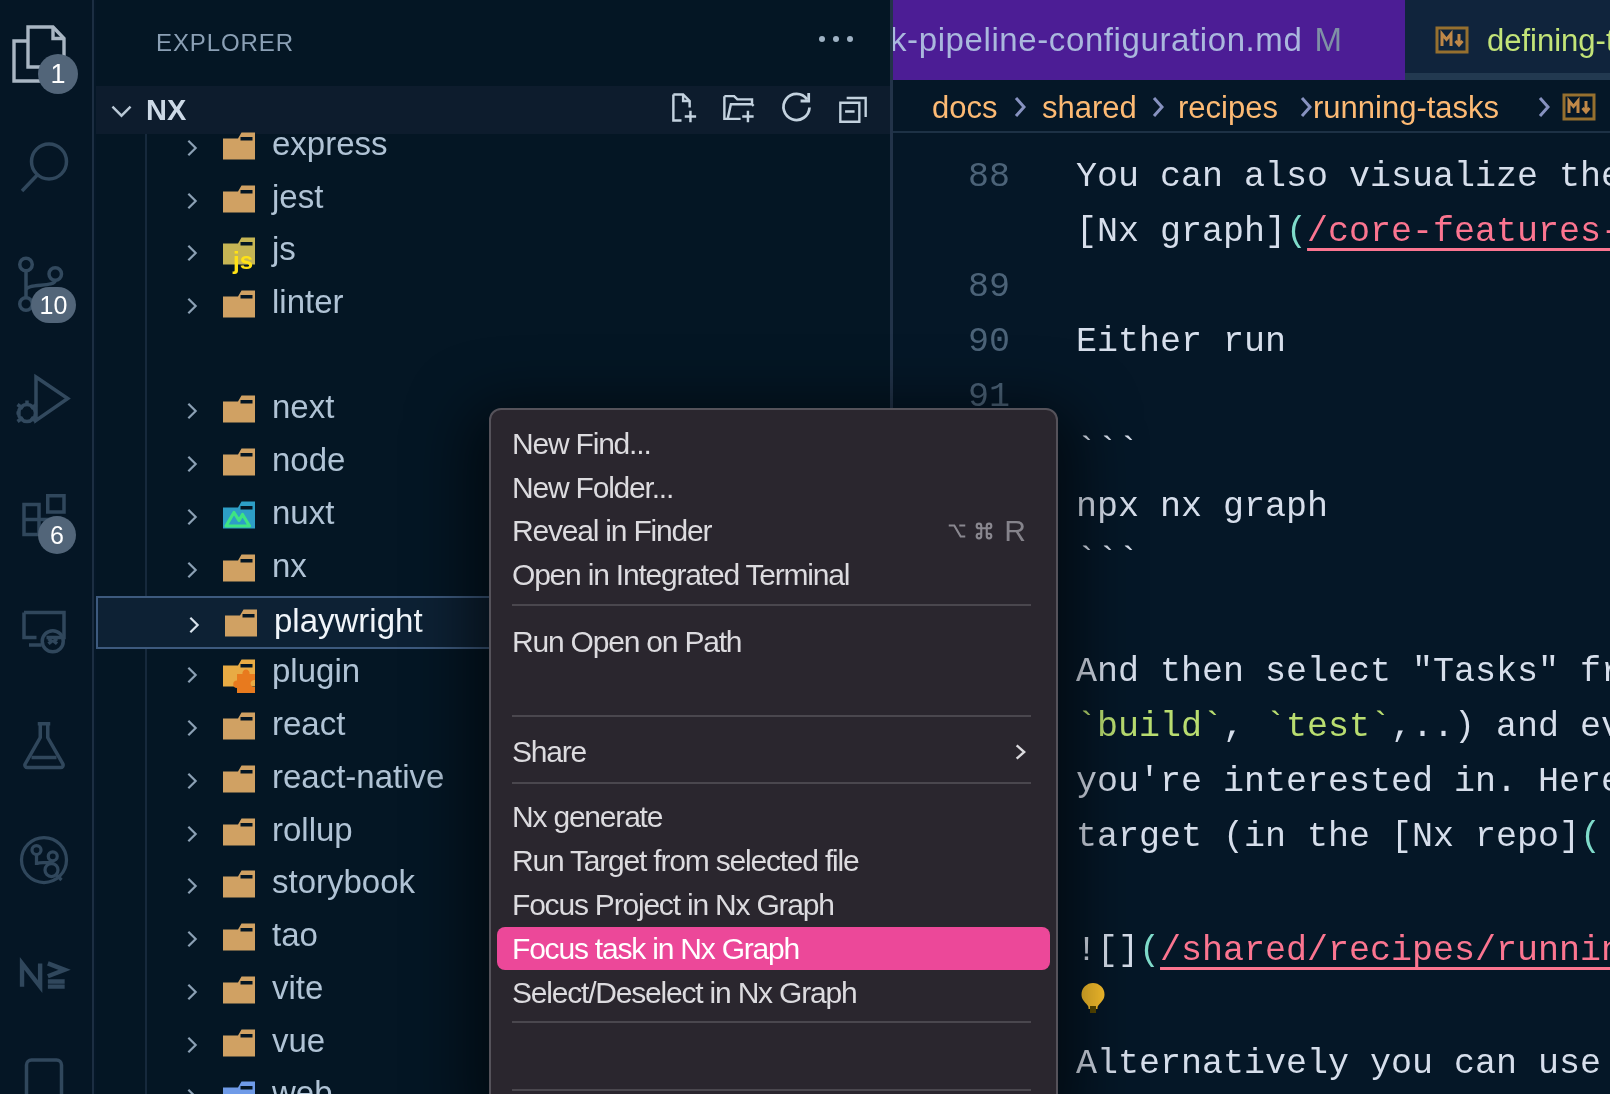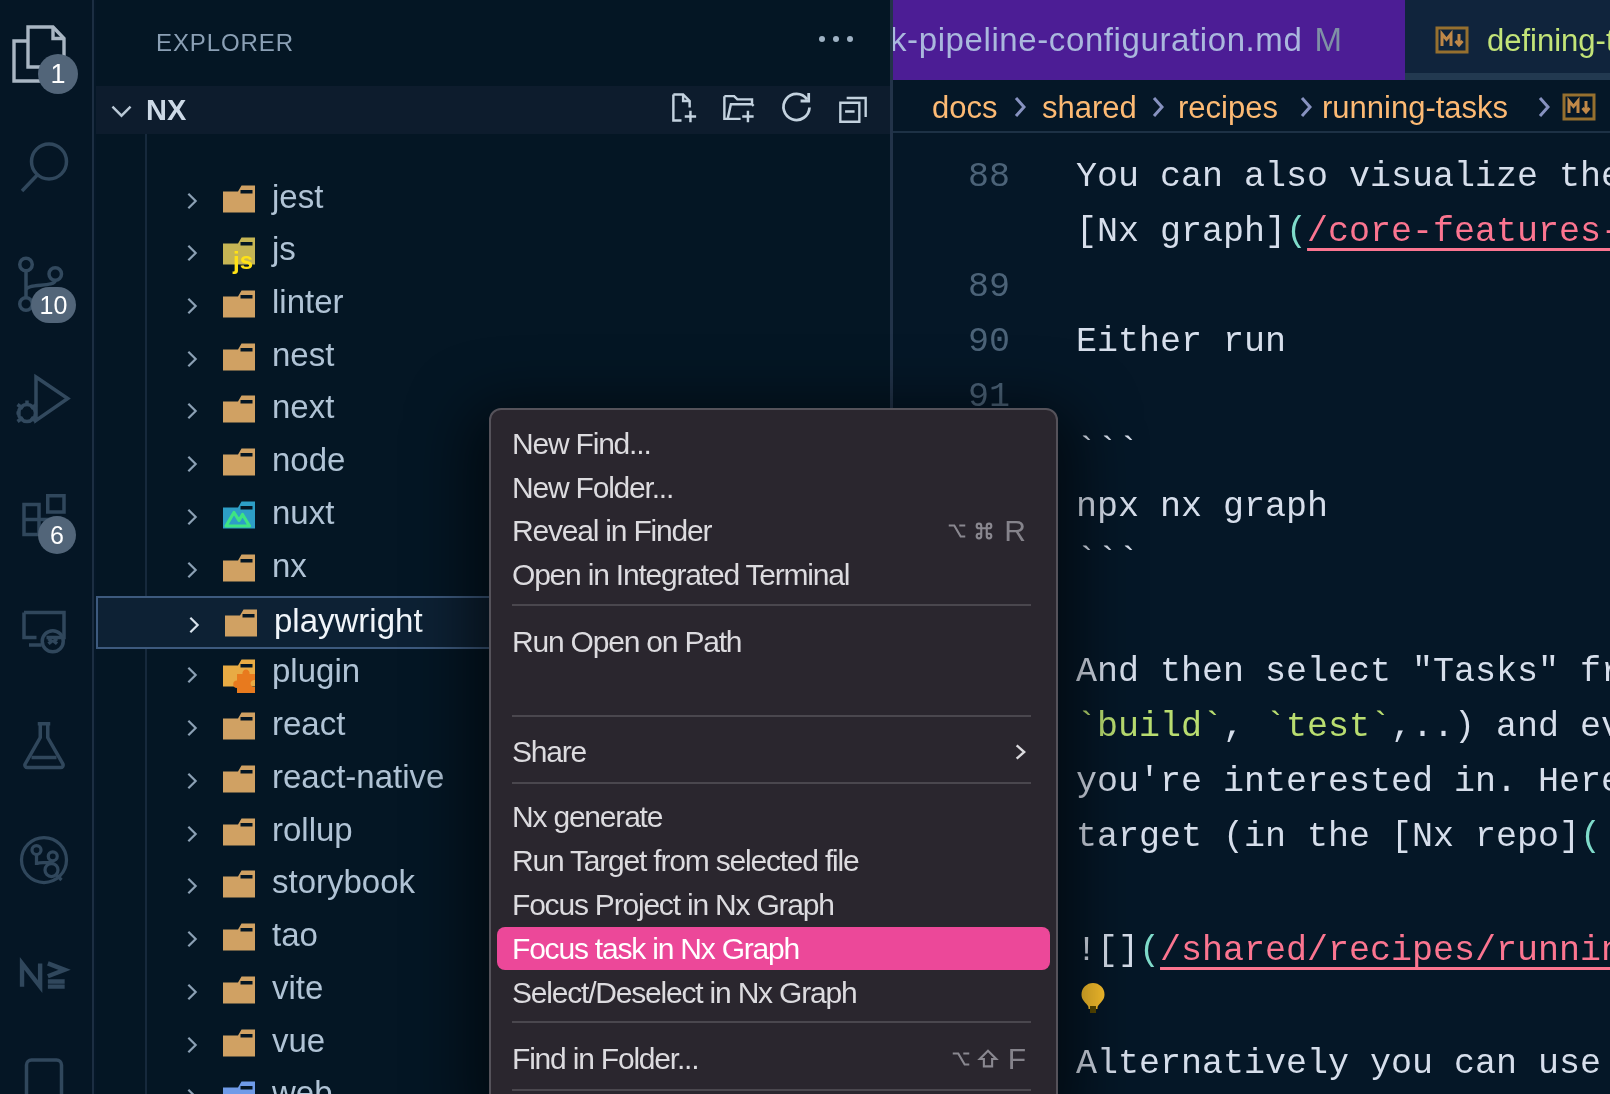--- a/index.html
+++ b/index.html
@@ -132,20 +132,30 @@
       </svg>
     <svg style="position:absolute;left:681px;top:2px;width:39px;height:39px" viewBox="0 0 24 24" fill="none" stroke="#c3d2df" stroke-width="1.7">
         <path d="M18.5 7 A8 8 0 1 0 20 12"></path>
         <path d="M19.5 3 V8 H14.5"></path>
       </svg>
     <svg style="position:absolute;left:738px;top:2px;width:38px;height:39px" viewBox="0 0 24 24" fill="none" stroke="#c3d2df" stroke-width="1.5">
         <path d="M8 6 H20 V18 M16 9 H4 V21 H16 Z M7 14.5 H13"></path>
       </svg>
   </div>
   <div id="indentguide"></div>
+  <div class="treerow" style="top:121px">
+      <svg class="chev" viewBox="0 0 24 24" fill="none" stroke="#8ba0b4" stroke-width="2.4">
+        <path d="M8 4 L16 12 L8 20"></path>
+      </svg>
+      <svg class="ficon" viewBox="0 0 34 30">
+        <path fill="#d0a163" d="M1 7.5 H16 L19.5 1.5 H33 V28.5 H1 Z"></path>
+        <rect x="18.5" y="6" width="12" height="3.5" fill="#041624"></rect>
+      </svg>
+      <span class="flabel">express</span>
+    </div>
   <div class="treerow" style="top:174px">
       <svg class="chev" viewBox="0 0 24 24" fill="none" stroke="#8ba0b4" stroke-width="2.4">
         <path d="M8 4 L16 12 L8 20"></path>
       </svg>
       <svg class="ficon" viewBox="0 0 34 30">
         <path fill="#d0a163" d="M1 7.5 H16 L19.5 1.5 H33 V28.5 H1 Z"></path>
         <rect x="18.5" y="6" width="12" height="3.5" fill="#041624"></rect>
       </svg>
       <span class="flabel">jest</span>
     </div>
@@ -162,30 +172,20 @@
     </div>
   <div class="treerow" style="top:279px">
       <svg class="chev" viewBox="0 0 24 24" fill="none" stroke="#8ba0b4" stroke-width="2.4">
         <path d="M8 4 L16 12 L8 20"></path>
       </svg>
       <svg class="ficon" viewBox="0 0 34 30">
         <path fill="#d0a163" d="M1 7.5 H16 L19.5 1.5 H33 V28.5 H1 Z"></path>
         <rect x="18.5" y="6" width="12" height="3.5" fill="#041624"></rect>
       </svg>
       <span class="flabel">linter</span>
-    </div>
-  <div class="treerow" style="top:332px">
-      <svg class="chev" viewBox="0 0 24 24" fill="none" stroke="#8ba0b4" stroke-width="2.4">
-        <path d="M8 4 L16 12 L8 20"></path>
-      </svg>
-      <svg class="ficon" viewBox="0 0 34 30">
-        <path fill="#d0a163" d="M1 7.5 H16 L19.5 1.5 H33 V28.5 H1 Z"></path>
-        <rect x="18.5" y="6" width="12" height="3.5" fill="#041624"></rect>
-      </svg>
-      <span class="flabel">nest</span>
     </div>
   <div class="treerow" style="top:384px">
       <svg class="chev" viewBox="0 0 24 24" fill="none" stroke="#8ba0b4" stroke-width="2.4">
         <path d="M8 4 L16 12 L8 20"></path>
       </svg>
       <svg class="ficon" viewBox="0 0 34 30">
         <path fill="#d0a163" d="M1 7.5 H16 L19.5 1.5 H33 V28.5 H1 Z"></path>
         <rect x="18.5" y="6" width="12" height="3.5" fill="#041624"></rect>
       </svg>
       <span class="flabel">next</span>
@@ -343,21 +343,21 @@
       <path d="M3 4 L11 13 L3 22" fill="none" stroke="#8792c0" stroke-width="3"></path>
     </svg>
   <div class="bc" style="left:149px">shared</div>
   <svg class="bcsvg" style="left:258px" viewBox="0 0 14 26">
       <path d="M3 4 L11 13 L3 22" fill="none" stroke="#8792c0" stroke-width="3"></path>
     </svg>
   <div class="bc" style="left:285px">recipes</div>
   <svg class="bcsvg" style="left:406px" viewBox="0 0 14 26">
       <path d="M3 4 L11 13 L3 22" fill="none" stroke="#8792c0" stroke-width="3"></path>
     </svg>
-  <div class="bc" style="left:429px">running-tasks</div>
+  <div class="bc" style="left:420px">running-tasks</div>
   <svg class="bcsvg" style="left:644px" viewBox="0 0 14 26">
       <path d="M3 4 L11 13 L3 22" fill="none" stroke="#8792c0" stroke-width="3"></path>
     </svg>
   <svg style="position:absolute;left:669px;top:91px;width:34px;height:32px" viewBox="0 0 34 32">
 <rect x="2" y="4" width="30" height="24" fill="none" stroke="#96702f" stroke-width="3"></rect>
 <path d="M7 22 V10 L11.5 15.5 L16 10 V22" fill="none" stroke="#c08848" stroke-width="3"></path>
 <path d="M24 10 V20 M20.5 17 L24 21 L27.5 17" fill="none" stroke="#c08848" stroke-width="3"></path>
 </svg>
 
   <div class="ln" style="top:150px">88</div>
@@ -405,24 +405,14 @@
     <svg class="marrow" viewBox="0 0 24 24" fill="none" stroke="#dcdbdf" stroke-width="2.9">
         <path d="M8 4 L17 12 L8 20"></path>
       </svg></div>
   <div class="msep" style="top:372px"></div>
   <div class="mi" style="top:385px">Nx generate</div>
   <div class="mi" style="top:429px">Run Target from selected file</div>
   <div class="mi" style="top:473px">Focus Project in Nx Graph</div>
   <div class="mi" id="mihl" style="top:517px">Focus task in Nx Graph</div>
   <div class="mi" style="top:561px">Select/Deselect in Nx Graph</div>
   <div class="msep" style="top:611px"></div>
-  <div class="mi" style="top:627px">Find in Folder...
-    <span class="sc">
-        <svg style="width:22px;height:22px" viewBox="0 0 24 24" fill="none" stroke="#8a8890" stroke-width="2.3">
-          <path d="M3 6 H9 L16 18 H21 M14.5 6 H21"></path>
-        </svg> 
-        <svg style="width:22px;height:22px" viewBox="0 0 24 24" fill="none" stroke="#8a8890" stroke-width="2.3">
-          <path d="M12 3 L21 12 H16.5 V20 H7.5 V12 H3 Z"></path>
-        </svg> 
-        <span style="margin-left:4px">F</span>
-      </span></div>
   <div class="msep" style="top:679px"></div>
 </div>
 
 </body></html>

